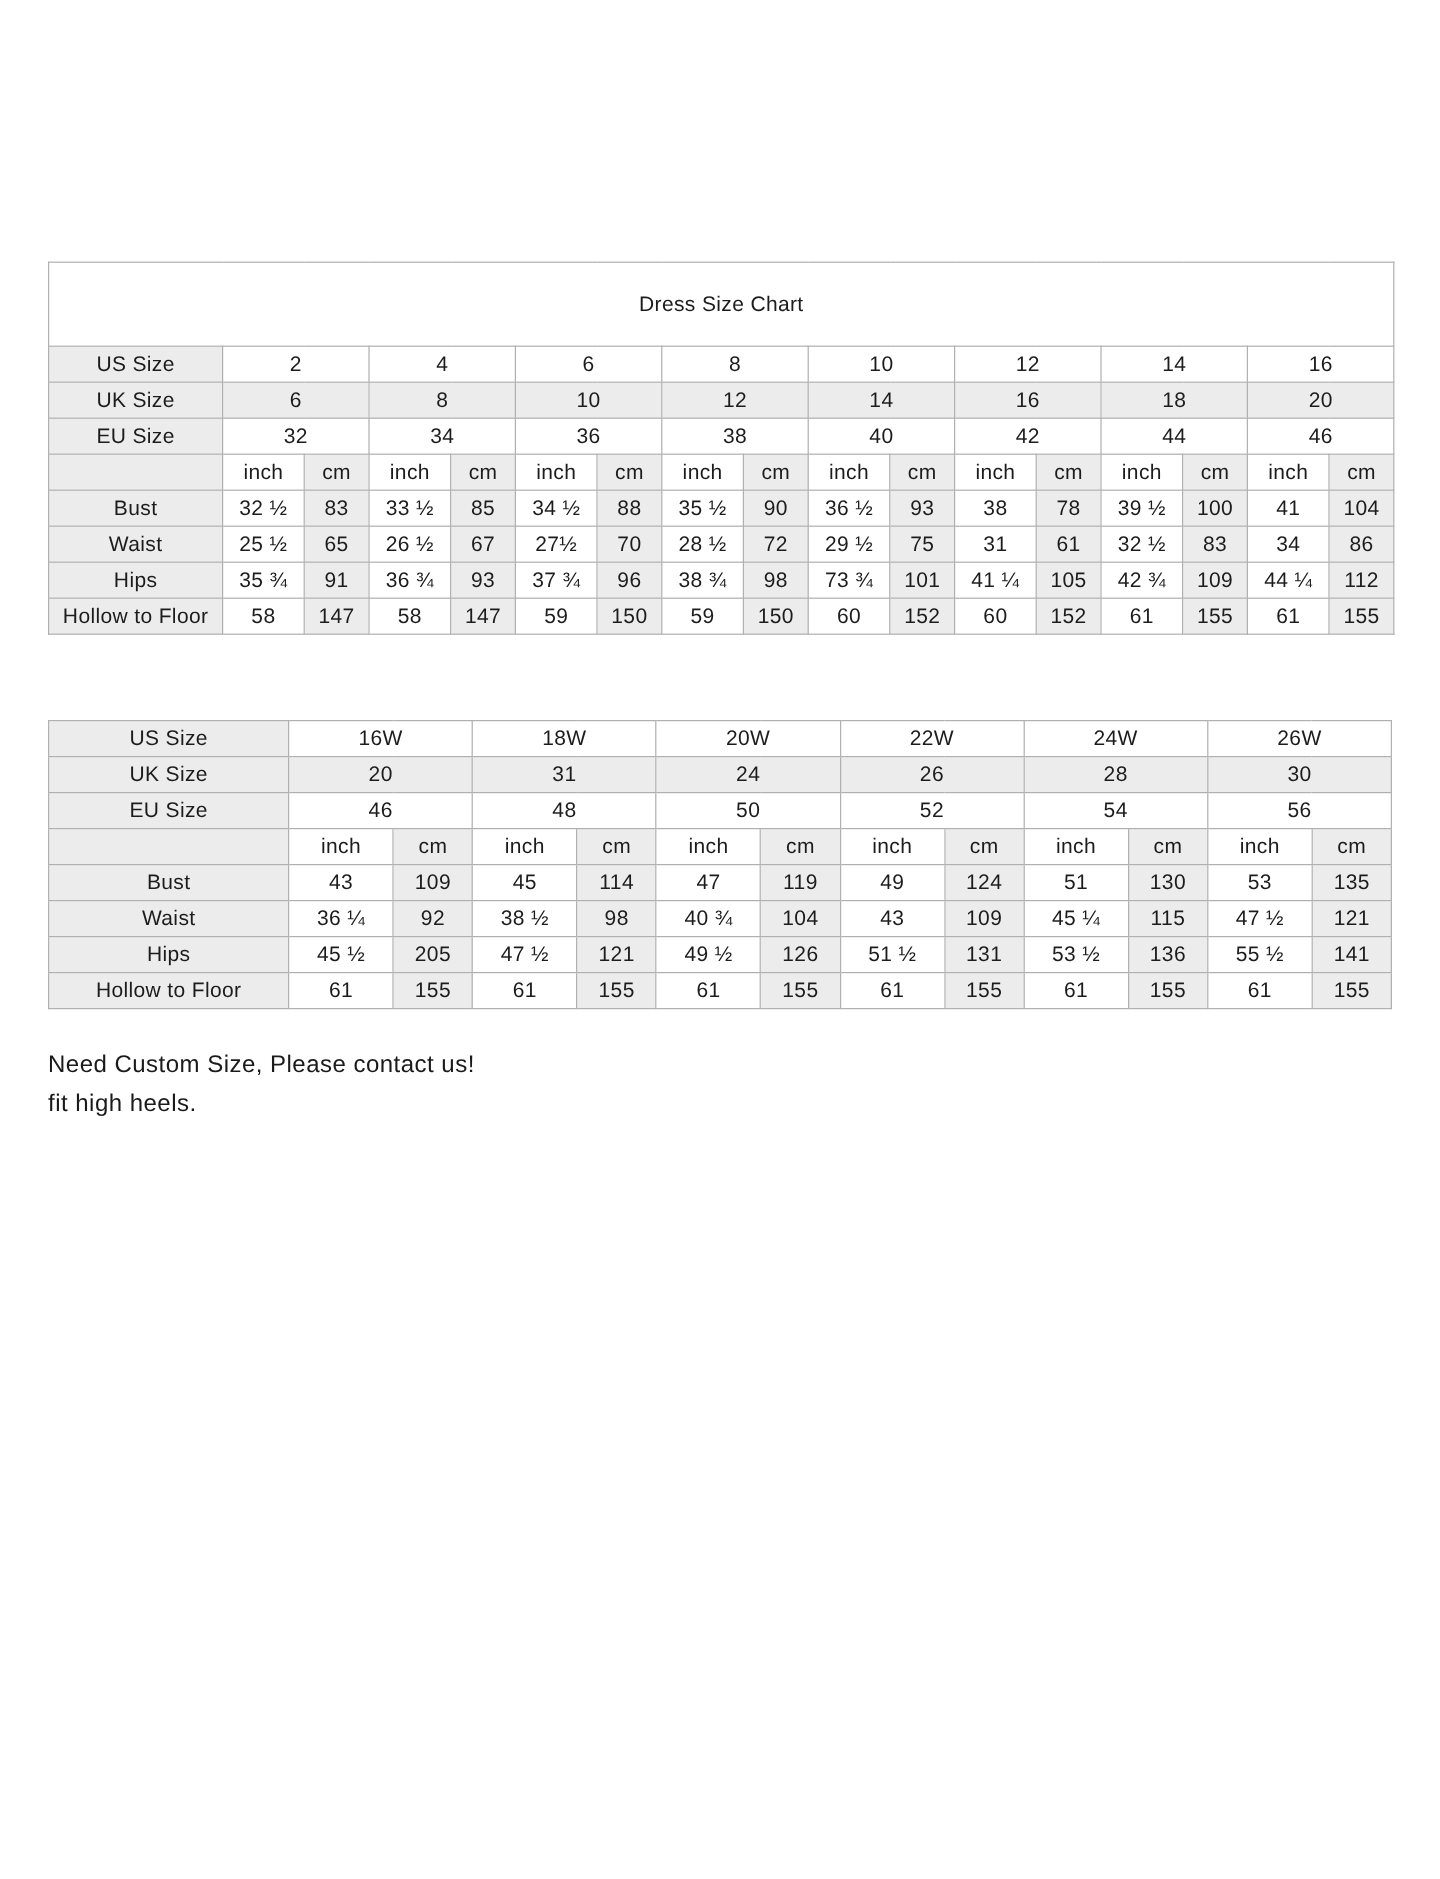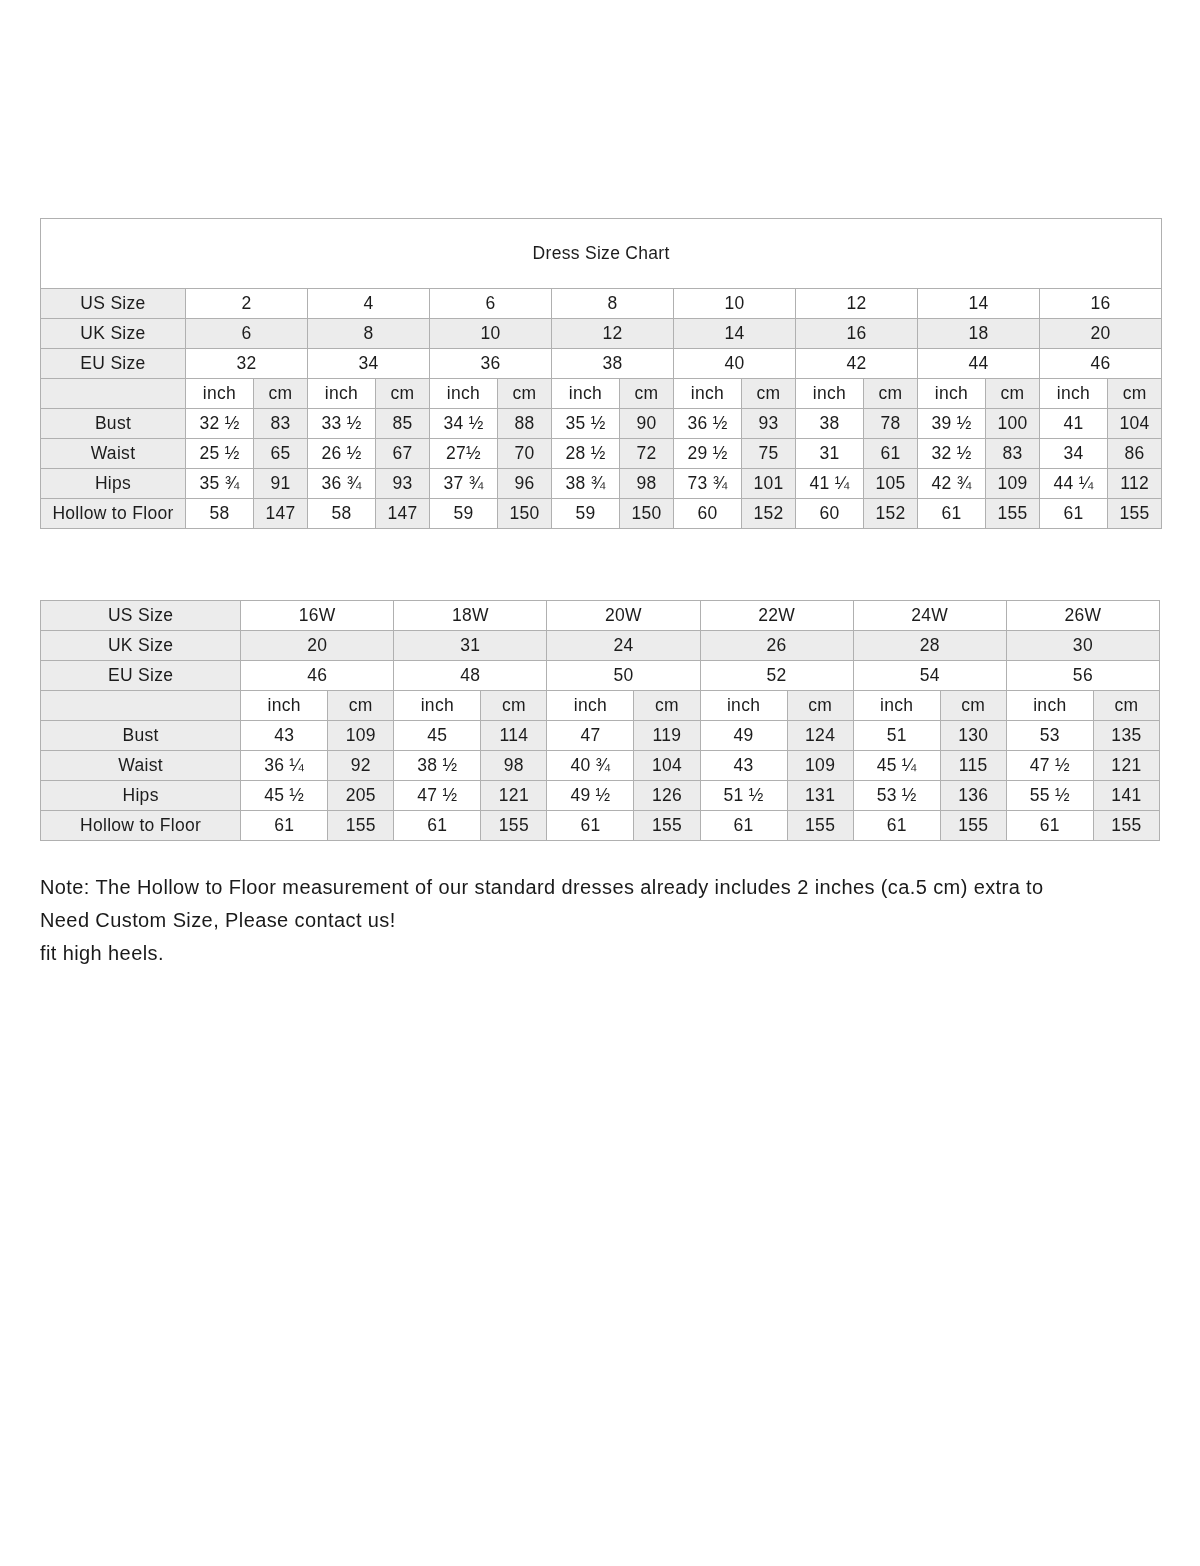--- a/index.html
+++ b/index.html
@@ -335,18 +335,17 @@
           <td class="gray">155</td>
           <td>61</td>
           <td class="gray">155</td>
           <td>61</td>
           <td class="gray">155</td>
         </tr>
       </tbody>
   </table>
 
   <div class="note">
-    <div>Note: The Hollow to Floor measurement of our standard dresses already includes 2 inches (ca.5 cm) extra to</div>
     <div>Need Custom Size, Please contact us!</div>
     <div>fit high heels.</div>
   </div>
 
 </div>
 
 </body></html>

